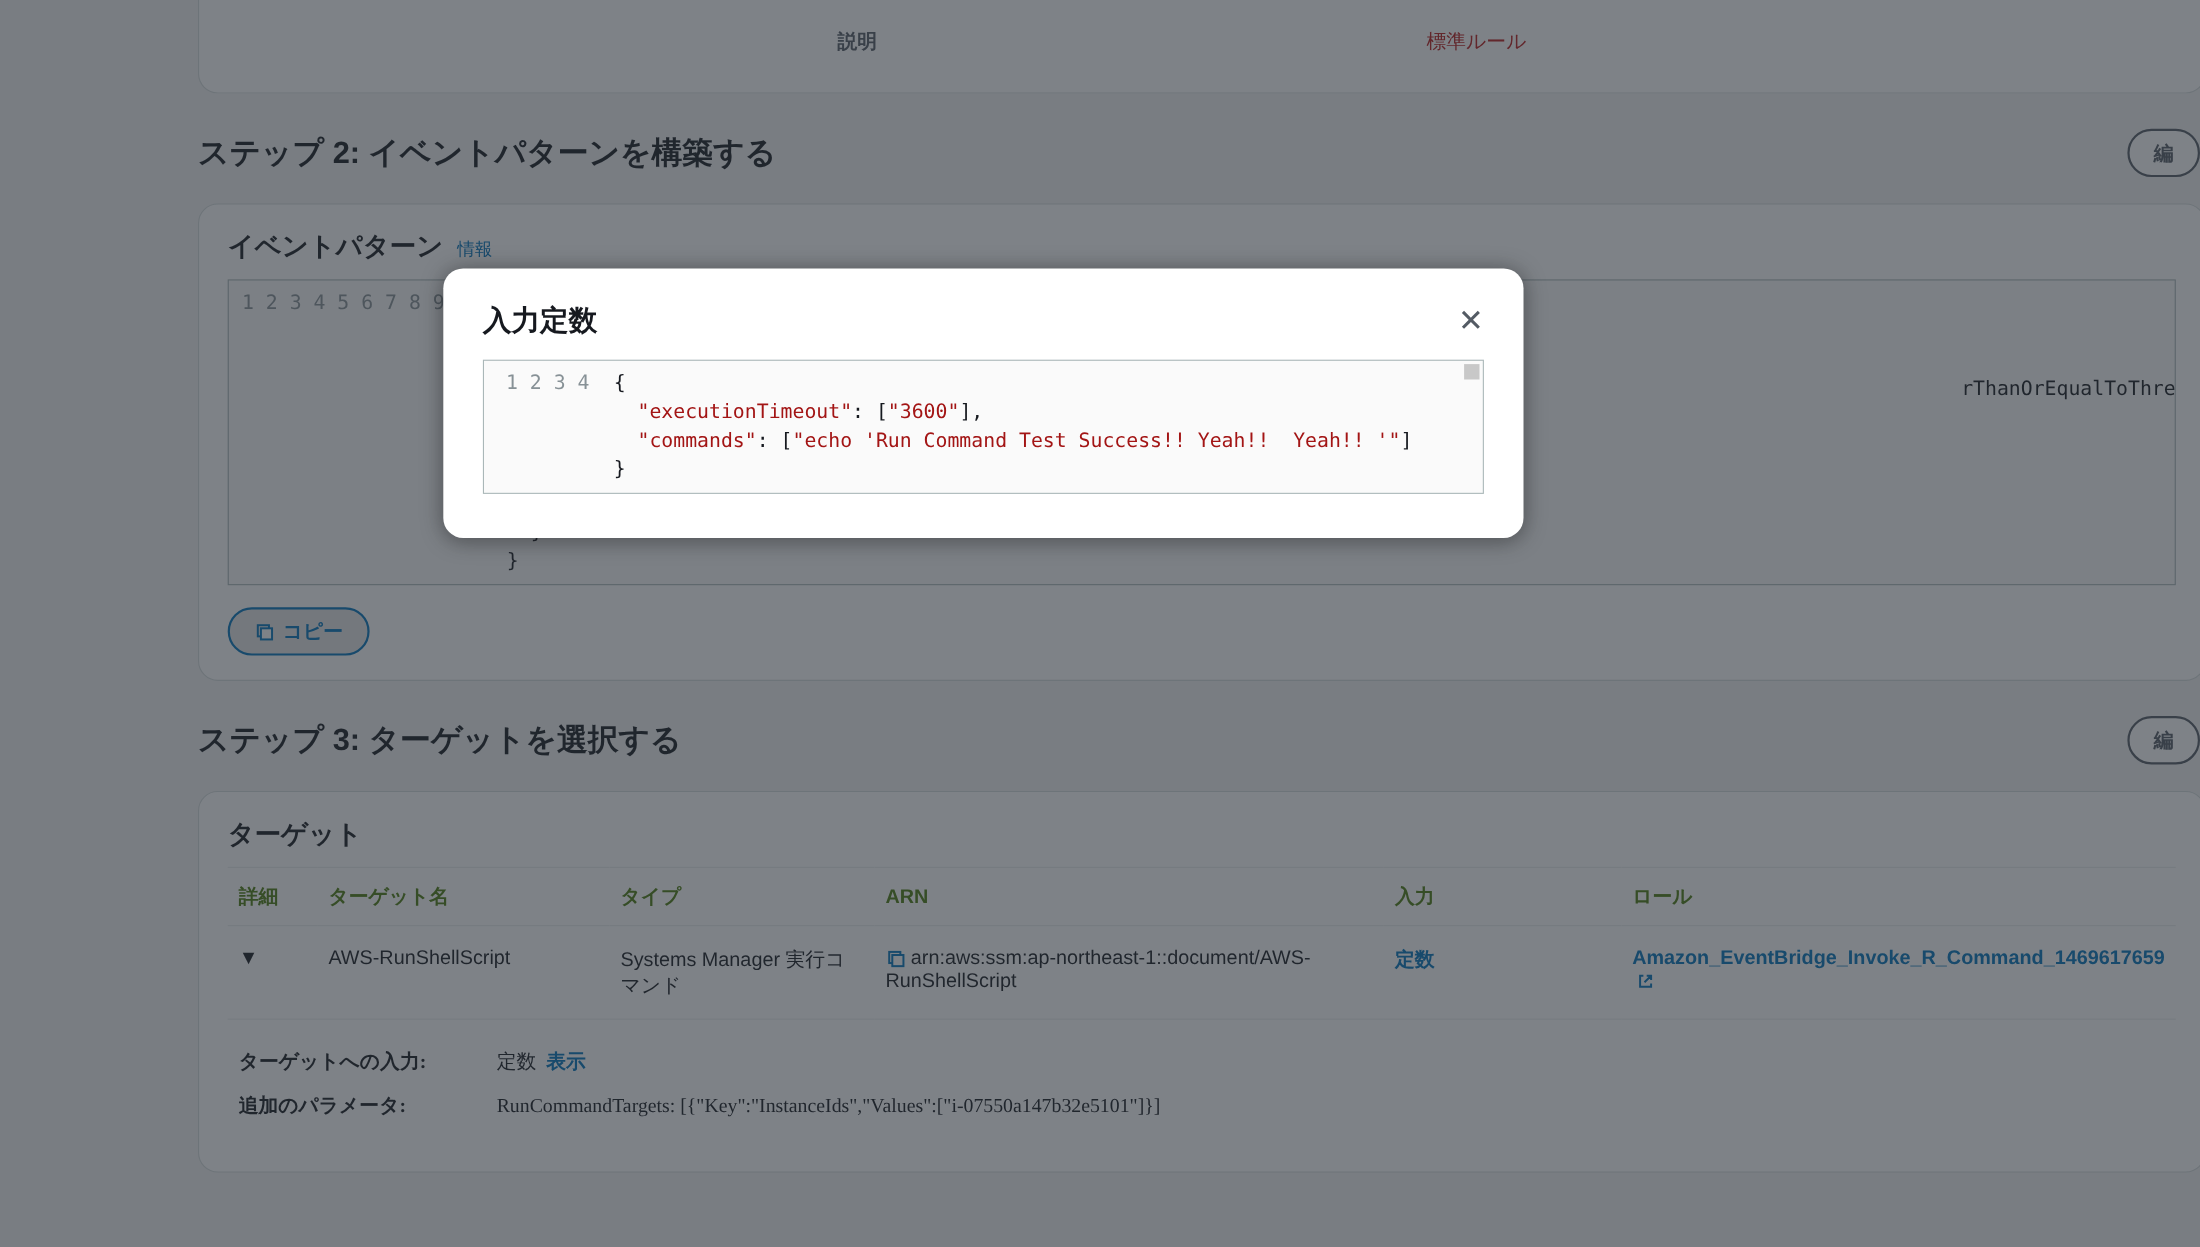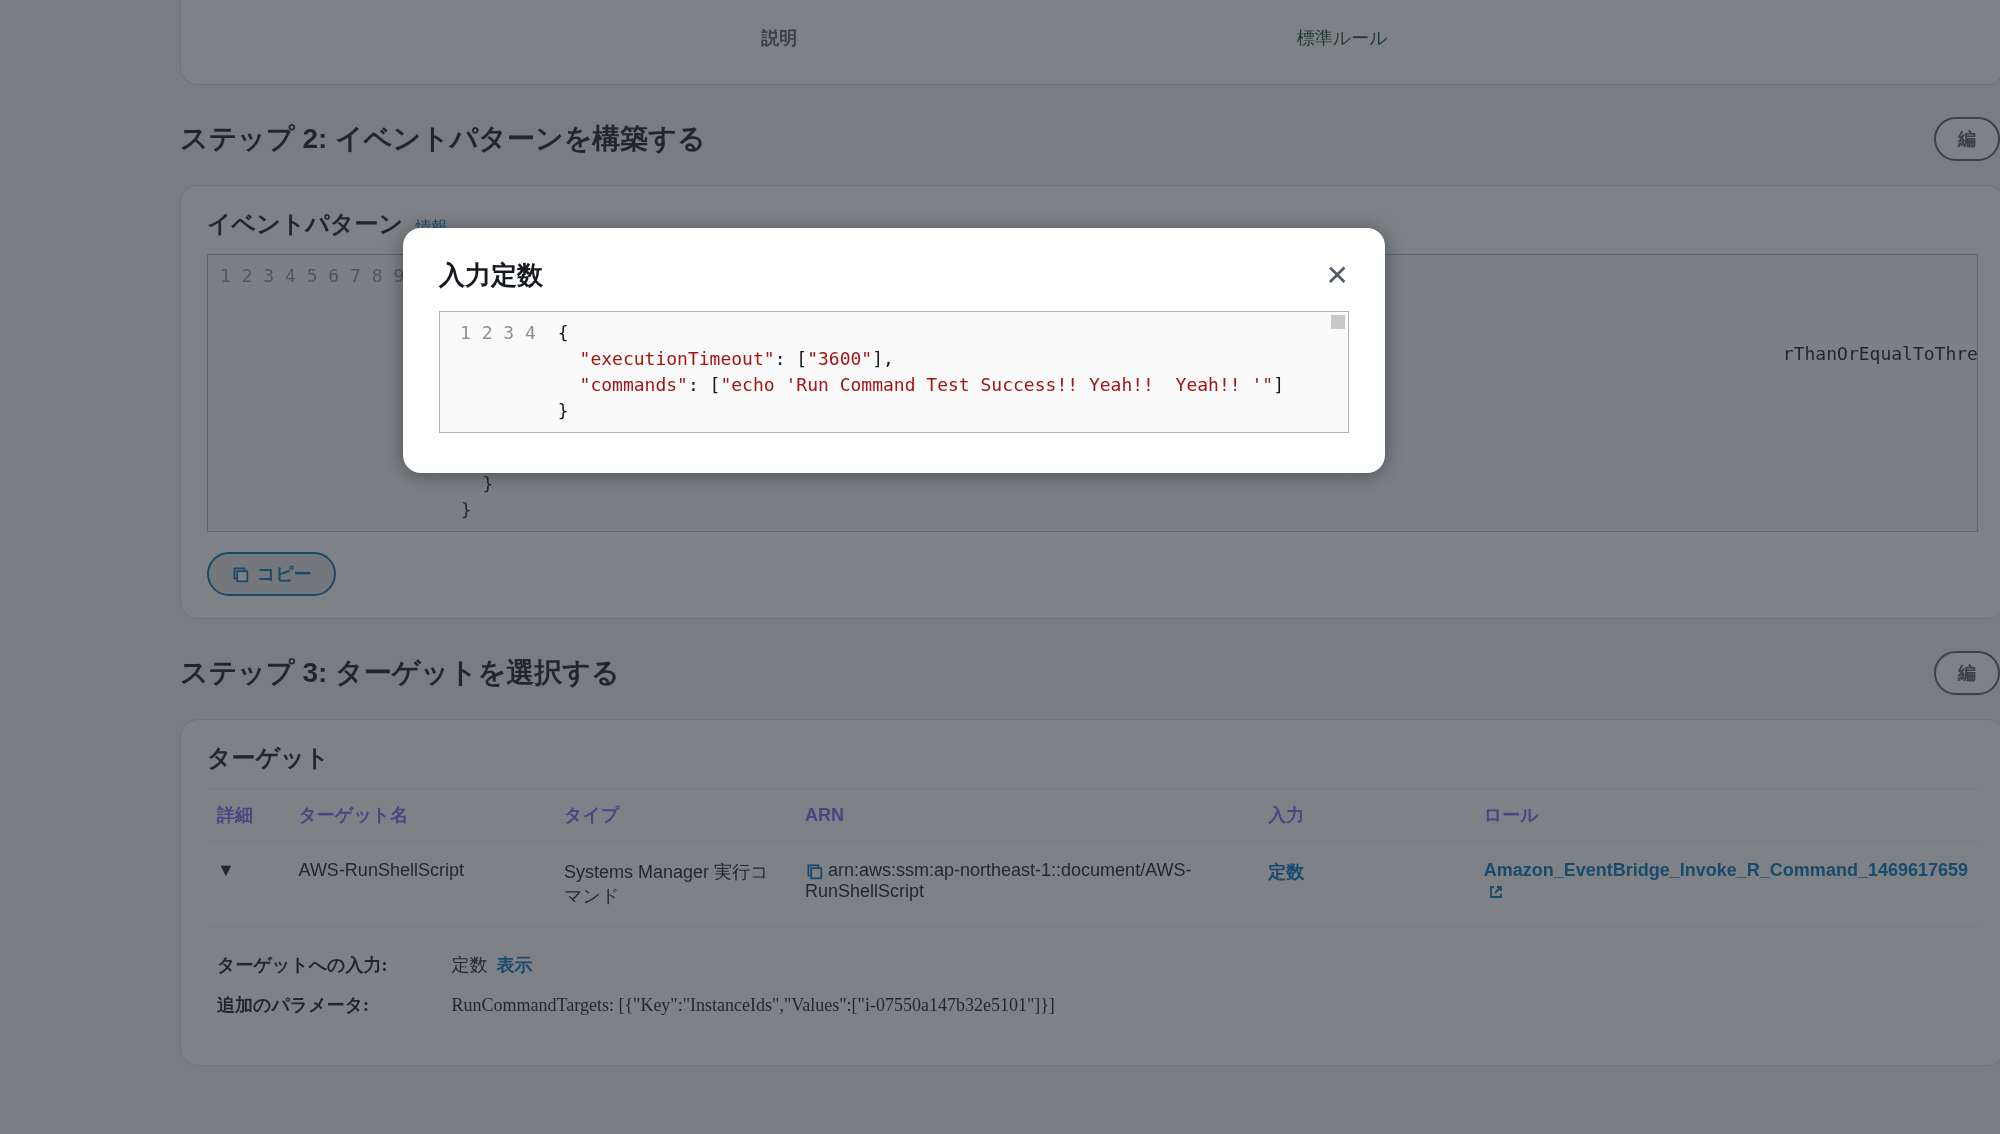--- a/index.html
+++ b/index.html
@@ -13,21 +13,21 @@
   height: 1134px;
 }
 .page-overlay {
   position: fixed;
   inset: 0;
   background: rgba(40,47,55,0.6);
   z-index: 1000;
 }
 .modal {
   position: fixed;
-  top: 228px;
+  top: 244px;
   left: 403px;
   width: 982px;
   background: #fff;
   border-radius: 18px;
   box-shadow: 0 2px 20px rgba(0,0,0,0.4);
   z-index: 1001;
   padding: 30px 36px 40px 36px;
 }
 .modal-header {
   display: flex;
@@ -93,21 +93,21 @@
   border-radius: 18px;
   background: #fff;
   padding: 22px 26px;
   margin-bottom: 32px;
   margin-right: -5px;
 }
 .top-panel { border-top-left-radius: 0; border-top-right-radius: 0; border-top: none; }
 .top-row { display: flex; }
 .top-col { flex: 1; padding: 4px 0 8px 0; text-align: right;}
 .lbl-small { color: #545b64; font-size: 18px; font-weight: 700; margin-bottom: 4px; }
-.val-small { color: #14532d; font-size: 18px; }
+.val-small { color: #b91c1c; font-size: 18px; }
 
 .step-header {
   display: flex;
   justify-content: space-between;
   align-items: center;
   margin: 30px 0 24px 0;
 }
 .step-title { font-size: 28px; font-weight: 700; color: #16191f; }
 .edit-btn {
   border: 2px solid #545b64;
@@ -147,21 +147,21 @@
   font-weight: 700;
   cursor: pointer;
 }
 .copy-icon { width: 18px; height: 18px; display: inline-block; }
 
 .targets-table { width: 100%; border-collapse: collapse; }
 .targets-table th {
   text-align: left;
   font-size: 18px;
   font-weight: 700;
-  color: #8b5cf6;
+  color: #4d7c0f;
   padding: 14px 10px;
   border-top: 1px solid #eaeded;
 }
 .targets-table td {
   padding: 18px 10px;
   vertical-align: top;
   font-size: 18px;
   color: #16191f;
   border-top: 1px solid #eaeded;
 }

